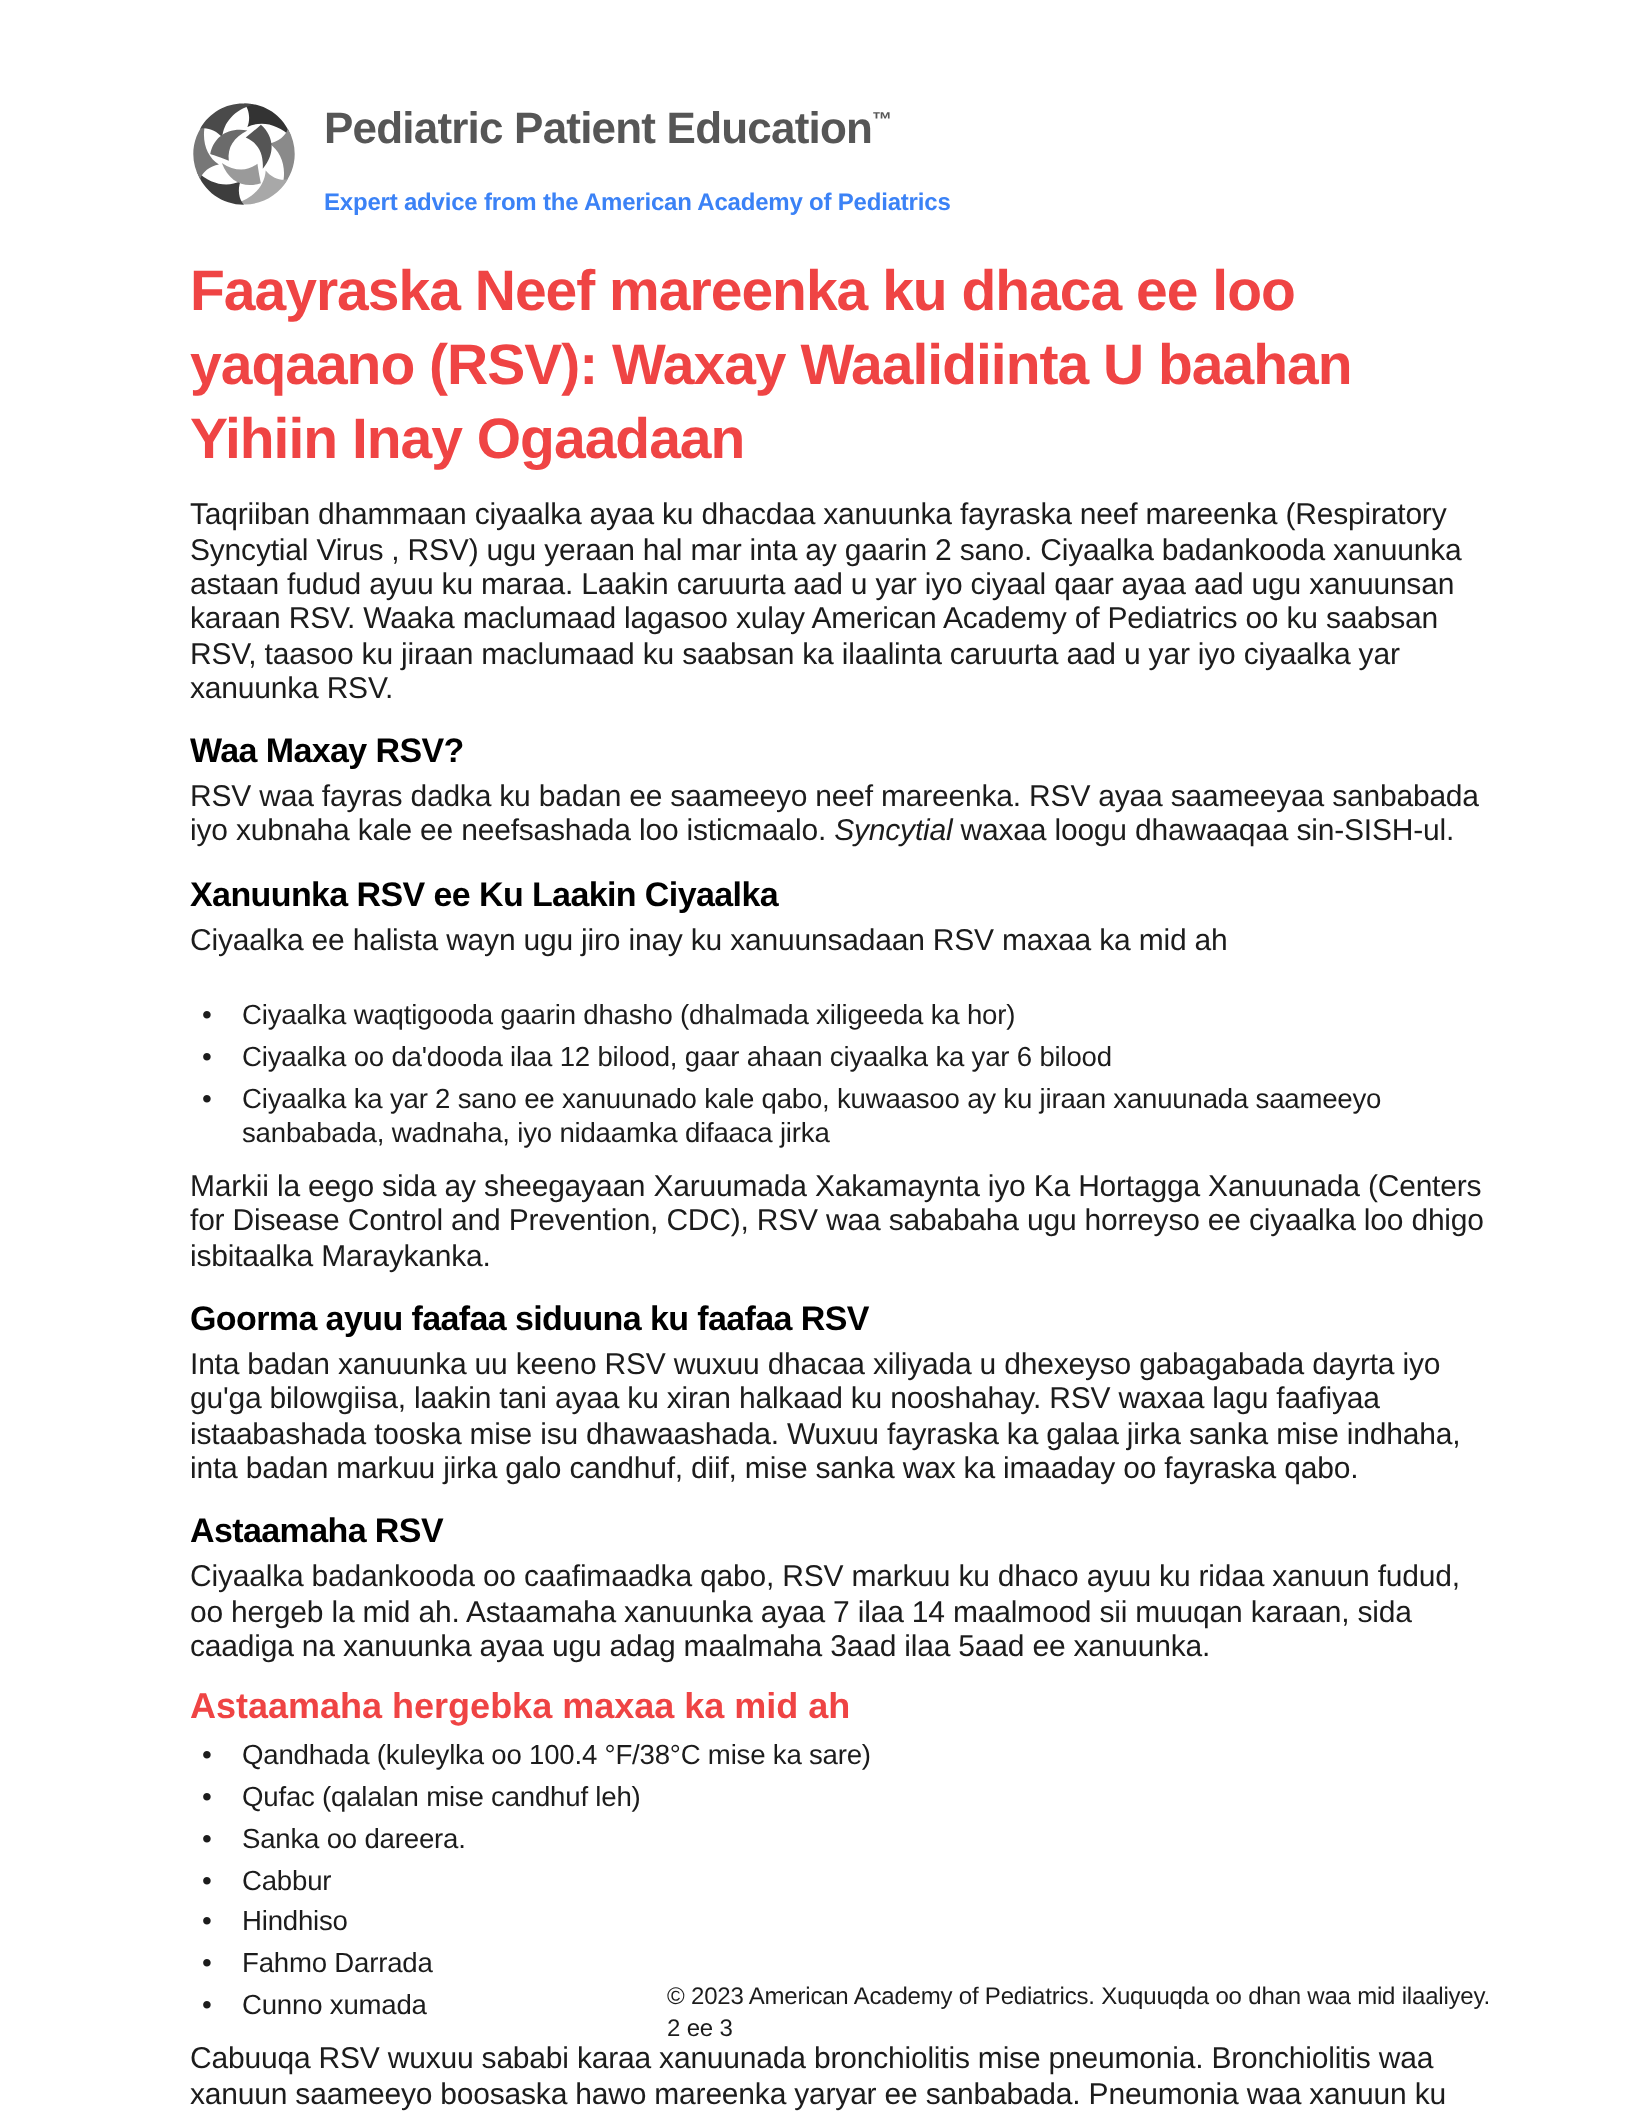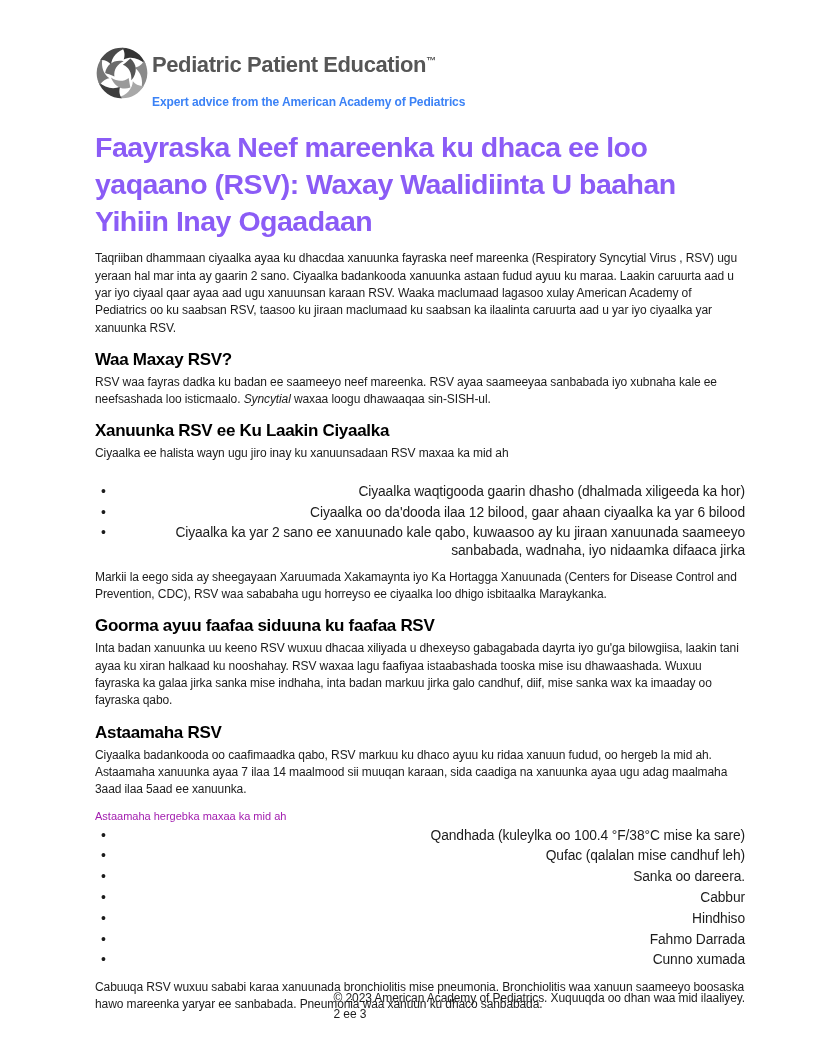--- a/index.html
+++ b/index.html
@@ -14,22 +14,22 @@
   }
   .content {
     position: absolute;
     left: 95px;
     top: 46px;
     width: 650px;
   }
   
   .logo-row {
     display: flex;
-    align-items: flex-start;
-    gap: 3px;
+    align-items: center;
+    gap: 13px;
     margin-bottom: 20px;
   }
   .logo-swirl { width: 54px; height: 54px; flex: 0 0 auto; }
   .brand-block { padding-top: 3px; }
   .brand-name {
     font-size: 22px;
     font-weight: bold;
     color: #565656;
     letter-spacing: -0.4px;
     line-height: 24px;
@@ -39,51 +39,50 @@
     font-size: 12px;
     font-weight: bold;
     color: #3b82f6;
     margin-top: 18px;
     letter-spacing: -0.1px;
   }
   
   .doc-title {
     font-size: 28.5px;
     font-weight: bold;
-    color: #8b5cf6;
+    color: #ef4444;
     line-height: 37px;
     letter-spacing: -0.5px;
     margin: 14px 0 10px 0;
   }
   h2.section-heading {
     font-size: 17px;
     font-weight: bold;
     color: #000;
     letter-spacing: -0.3px;
     margin: 13px 0 4px 0;
   }
   h3.sub-heading {
-    font-size: 11px;
-    font-weight: normal;
-    color: #a21caf;
+    font-size: 18px;
+    font-weight: bold;
+    color: #ef4444;
     margin: 11px 0 5px 0;
   }
   p.body-text {
-    font-size: 12px;
+    font-size: 15px;
     line-height: 17.3px;
     letter-spacing: -0.1px;
     margin: 0 0 9px 0;
   }
   p.no-gap { margin-bottom: 20px; }
   .italic { font-style: italic; }
   ul.bullet-list {
     list-style: none;
     margin: 2px 0 10px 0;
     padding: 0;
-    text-align: right;
   }
   ul.bullet-list li {
     position: relative;
     padding-left: 26px;
     font-size: 13.8px;
     line-height: 17.3px;
     letter-spacing: -0.1px;
     margin-bottom: 3.5px;
   }
   ul.bullet-list li::before {

